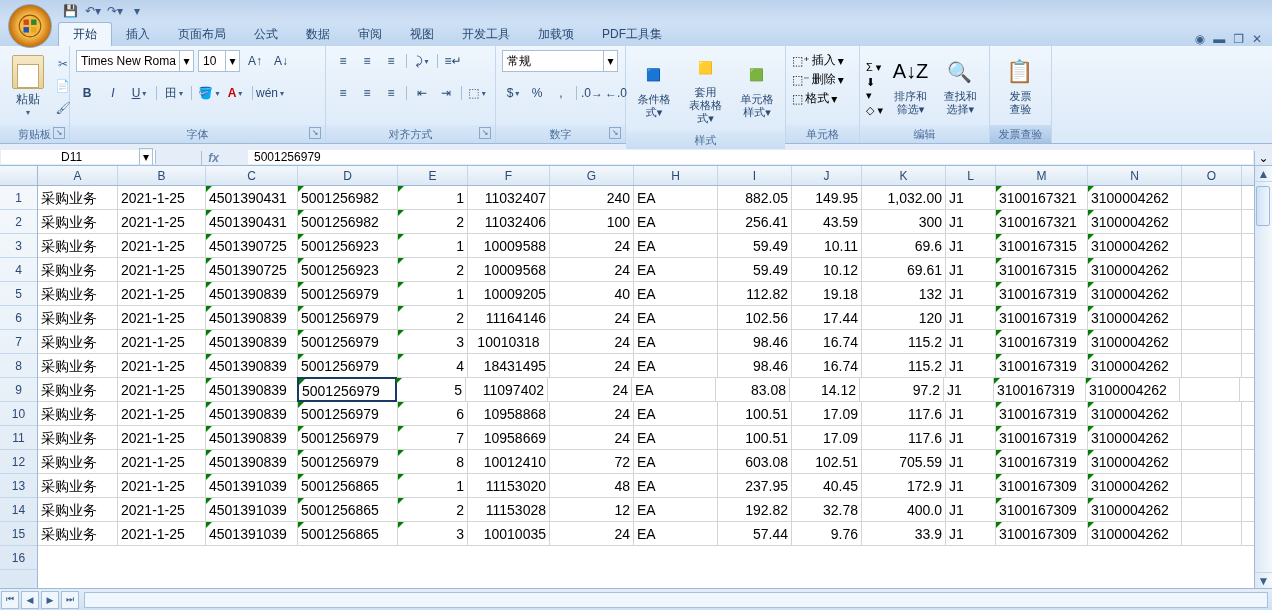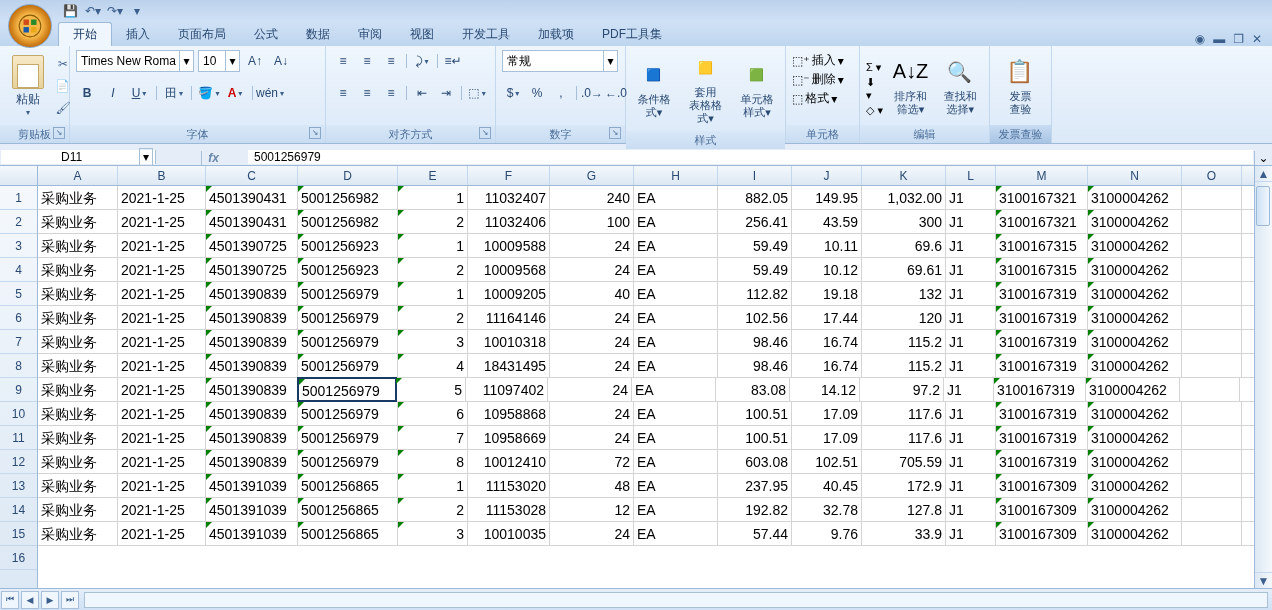--- a/index.html
+++ b/index.html
@@ -442,21 +442,21 @@
         <div class="cell txt" style="width: 92px;"><span class="gtri"></span><span>3100167319</span></div>
         <div class="cell txt" style="width: 94px;"><span class="gtri"></span><span>3100004262</span></div>
         <div class="cell" style="width: 60px;"></div>
       </div>
       <div class="row">
         <div class="cell txt" style="width: 80px;"><span>采购业务</span></div>
         <div class="cell txt" style="width: 88px;"><span>2021-1-25</span></div>
         <div class="cell txt" style="width: 92px;"><span class="gtri"></span><span>4501390839</span></div>
         <div class="cell txt" style="width: 100px;"><span class="gtri"></span><span>5001256979</span></div>
         <div class="cell num" style="width: 70px;"><span class="gtri"></span><span>3</span></div>
-        <div class="cell num" style="width: 82px;"><span>10010318</span></div>
+        <div class="cell num" style="width: 82px; text-align: center;"><span>10010318</span></div>
         <div class="cell num" style="width: 84px;"><span>24</span></div>
         <div class="cell txt" style="width: 84px;"><span>EA</span></div>
         <div class="cell num" style="width: 74px;"><span>98.46</span></div>
         <div class="cell num" style="width: 70px;"><span>16.74</span></div>
         <div class="cell num" style="width: 84px;"><span>115.2</span></div>
         <div class="cell txt" style="width: 50px;"><span>J1</span></div>
         <div class="cell txt" style="width: 92px;"><span class="gtri"></span><span>3100167319</span></div>
         <div class="cell txt" style="width: 94px;"><span class="gtri"></span><span>3100004262</span></div>
         <div class="cell" style="width: 60px;"></div>
       </div>
@@ -566,21 +566,21 @@
         <div class="cell txt" style="width: 80px;"><span>采购业务</span></div>
         <div class="cell txt" style="width: 88px;"><span>2021-1-25</span></div>
         <div class="cell txt" style="width: 92px;"><span class="gtri"></span><span>4501391039</span></div>
         <div class="cell txt" style="width: 100px;"><span class="gtri"></span><span>5001256865</span></div>
         <div class="cell num" style="width: 70px;"><span class="gtri"></span><span>2</span></div>
         <div class="cell num" style="width: 82px;"><span>11153028</span></div>
         <div class="cell num" style="width: 84px;"><span>12</span></div>
         <div class="cell txt" style="width: 84px;"><span>EA</span></div>
         <div class="cell num" style="width: 74px;"><span>192.82</span></div>
         <div class="cell num" style="width: 70px;"><span>32.78</span></div>
-        <div class="cell num" style="width: 84px;"><span>127.8</span></div>
+        <div class="cell num" style="width: 84px;"><span>400.0</span></div>
         <div class="cell txt" style="width: 50px;"><span>J1</span></div>
         <div class="cell txt" style="width: 92px;"><span class="gtri"></span><span>3100167309</span></div>
         <div class="cell txt" style="width: 94px;"><span class="gtri"></span><span>3100004262</span></div>
         <div class="cell" style="width: 60px;"></div>
       </div>
       <div class="row">
         <div class="cell txt" style="width: 80px;"><span>采购业务</span></div>
         <div class="cell txt" style="width: 88px;"><span>2021-1-25</span></div>
         <div class="cell txt" style="width: 92px;"><span class="gtri"></span><span>4501391039</span></div>
         <div class="cell txt" style="width: 100px;"><span class="gtri"></span><span>5001256865</span></div>

